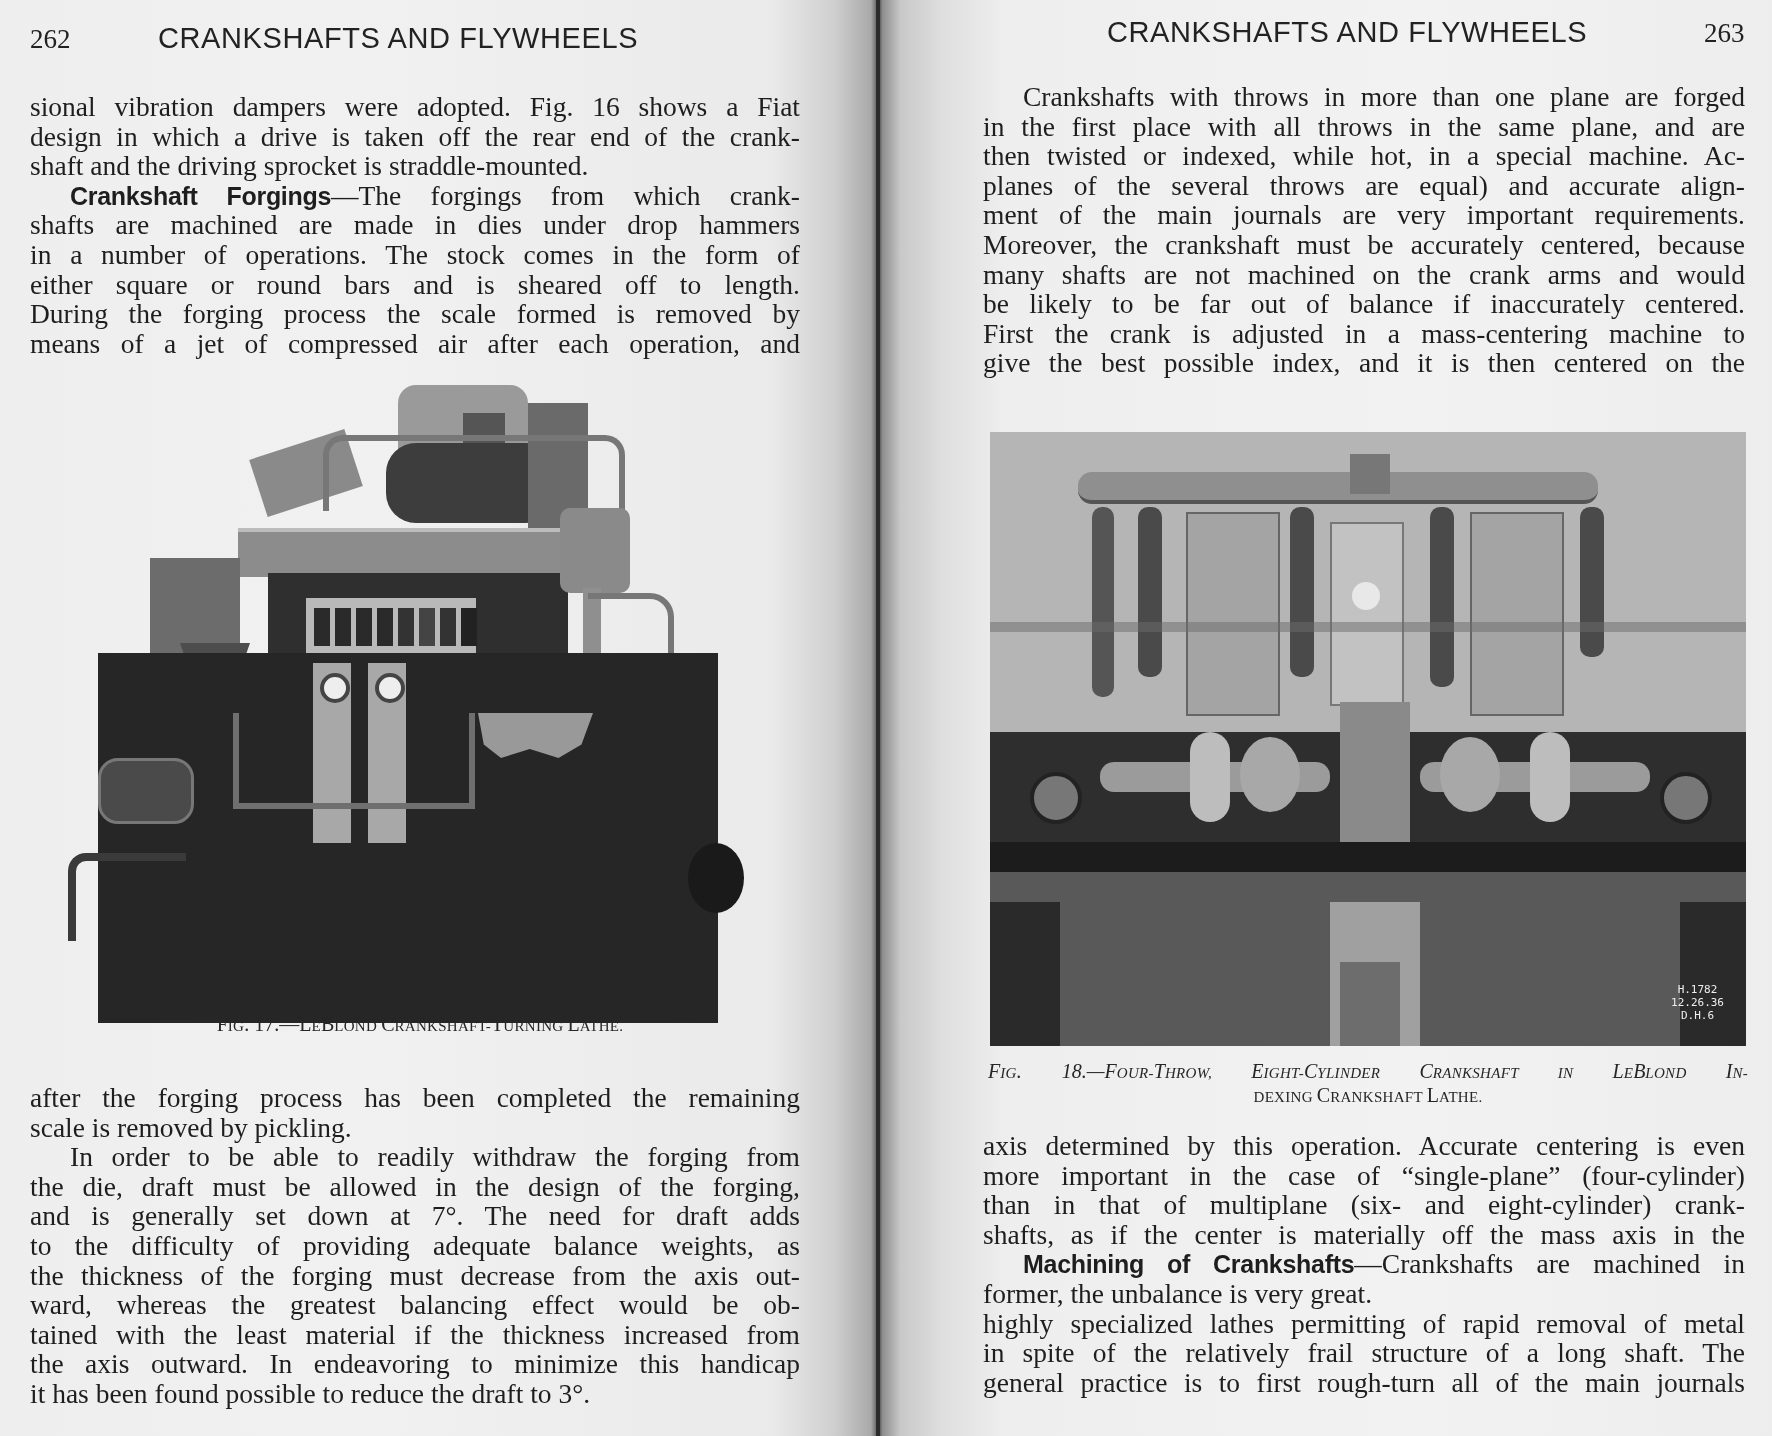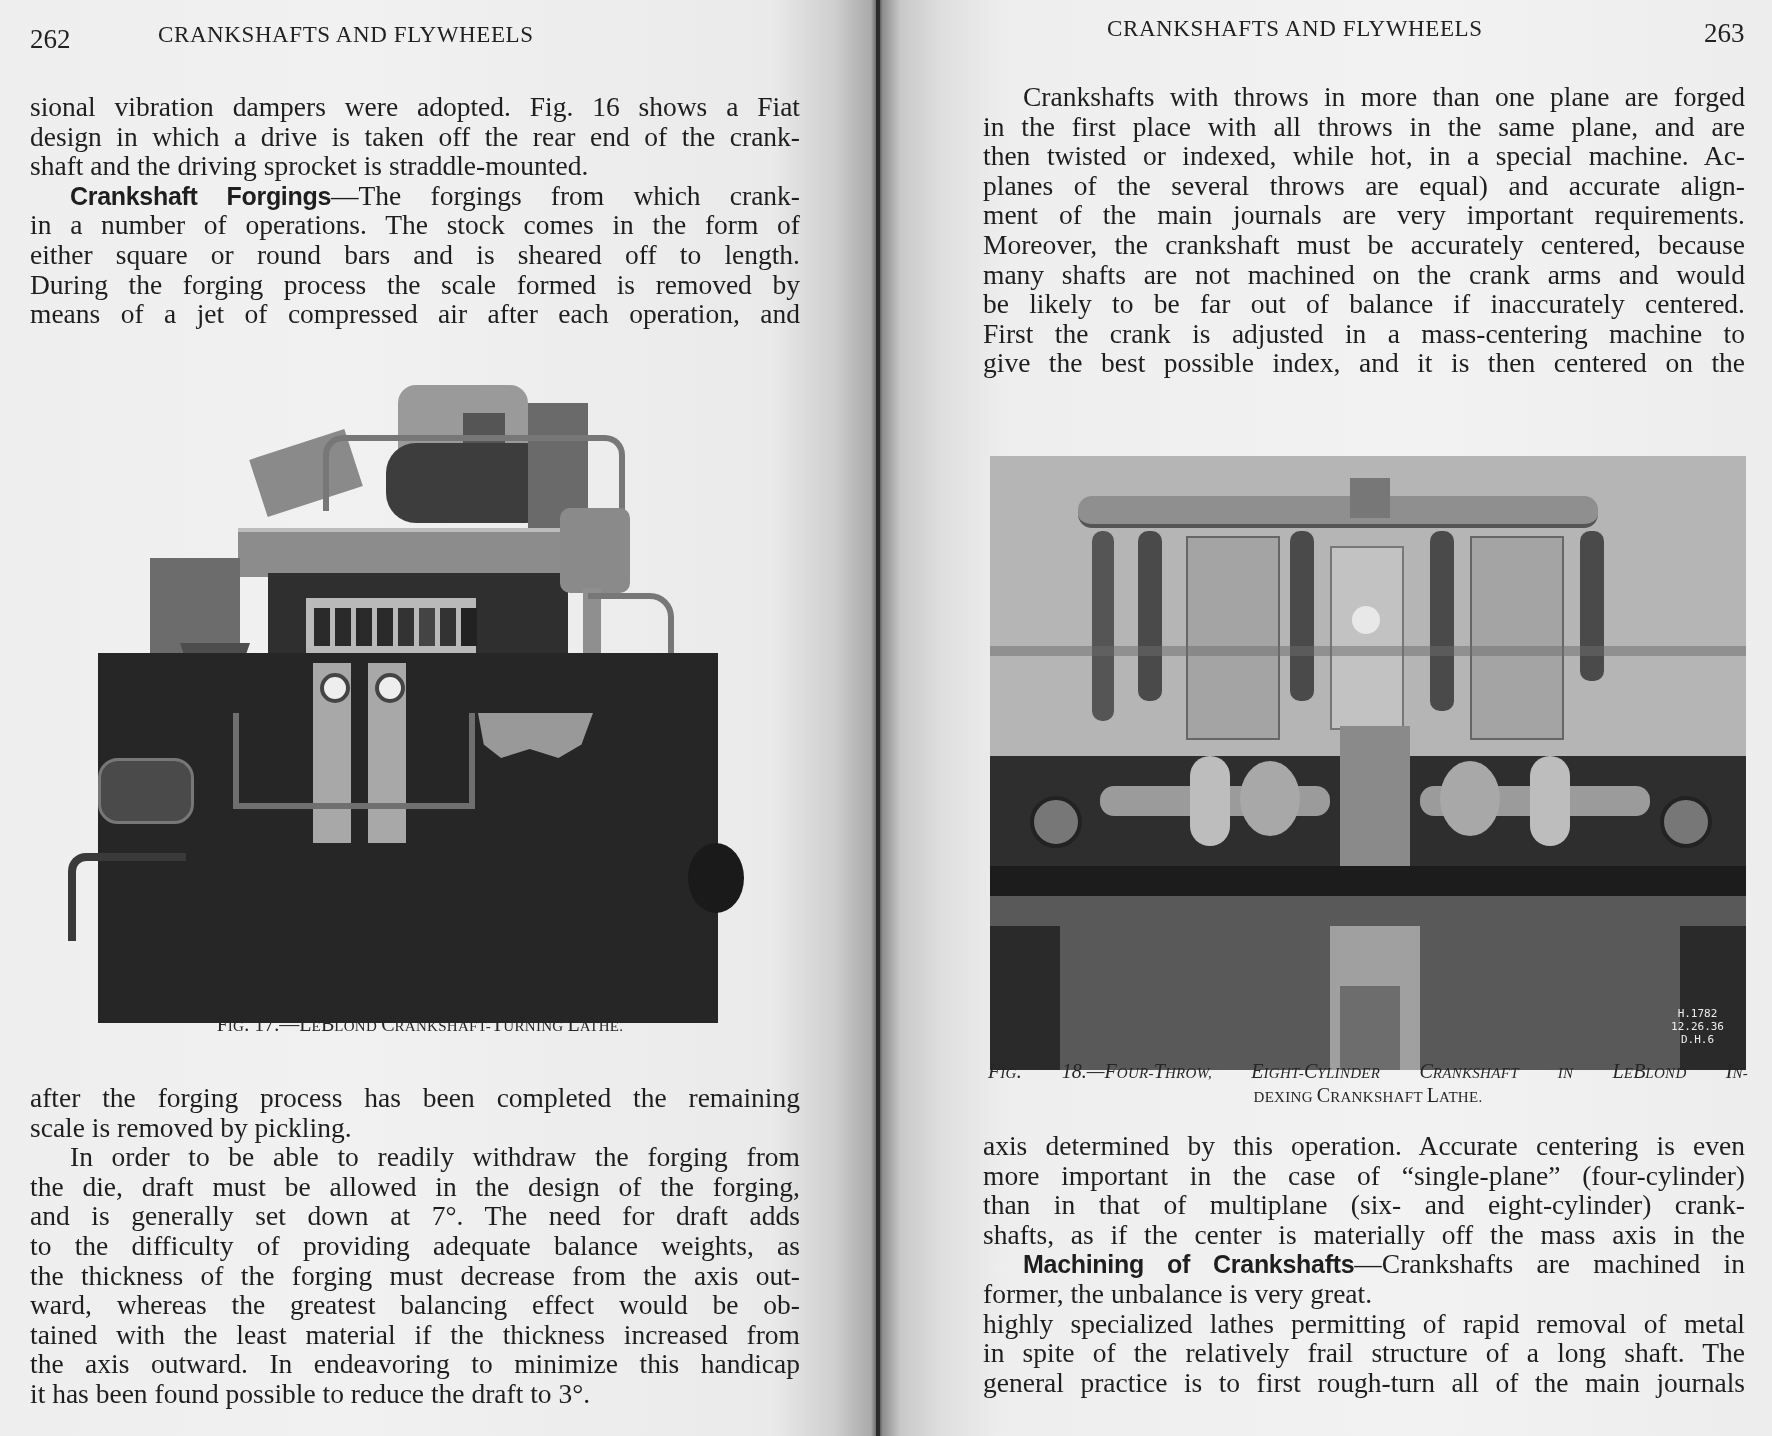--- a/index.html
+++ b/index.html
@@ -9,52 +9,53 @@
     font-family:"DejaVu Serif","Liberation Serif",serif;
     color:#1c1c1c;
   }
   .page { position:absolute; top:0; height:1436px; overflow:hidden; }
   .page-left { left:0; width:878px;
     background:linear-gradient(to right,#eeeeee 0,#f1f1f1 40%,#eaeaea 88%,#cfcfcf 95%,#a9a9a9 99.2%,#555 100%); }
   .page-right { left:878px; width:894px;
     background:linear-gradient(to right,#3a3a3a 0,#8d8d8d 0.5%,#c8c8c8 2.5%,#dedede 7%,#eeeeee 14%,#f2f2f2 60%,#ededed 100%); }
   .gutter-line { position:absolute; left:876px; top:0; width:4px; height:1436px; background:#2a2a2a; }
 
-  .running-head { position:absolute; font-family:Liberation Serif, serif; font-size:23px; letter-spacing:0.6px; color:#222; white-space:nowrap; }
+  .running-head { position:absolute; font-family:Liberation Sans, sans-serif; font-size:29px; letter-spacing:0.6px; color:#222; white-space:nowrap; }
   .folio { position:absolute; font-family:"Liberation Serif","DejaVu Serif",serif; font-size:27px; font-weight:normal; color:#222; }
 
   .textblock { position:absolute; font-family:"Liberation Serif","DejaVu Serif",serif; font-size:27.5px; line-height:29.6px; color:#1e1e1e; }
   .line { display:block; white-space:nowrap; text-align:justify; text-align-last:justify; height:29.6px; overflow:visible; }
   .line.last { text-align-last:left; }
   .line.indent { padding-left:40px; }
   .runin { font-family:"Liberation Sans","DejaVu Sans",sans-serif; font-weight:bold; font-size:25px; letter-spacing:-0.3px; }
 
   .caption { position:absolute; font-family:"Liberation Serif","DejaVu Serif",serif; font-size:19px; color:#262626; white-space:nowrap; text-align:center; }
   .sc-big { font-size:20px; }
   .sc-small { font-size:15px; letter-spacing:0.3px; }
 
   
   .fig17 { position:absolute; left:68px; top:383px; width:712px; height:640px; }
   .fig17 .part { position:absolute; }
-  .fig18 { position:absolute; left:990px; top:432px; width:756px; height:614px; background:#0f766e; overflow:hidden;margin-top:24px; }
+  .fig18 { position:absolute; left:990px; top:432px; width:756px; height:614px; background:#0f766e; overflow:hidden; }
   .fig18 .part { position:absolute; }
   .annot { position:absolute; right:22px; bottom:24px; font-family:"DejaVu Sans Mono","Liberation Mono",monospace; font-size:11px; line-height:13px; color:#eee; text-align:center; }
 </style>
 </head>
 <body>
 
 <div class="page page-left">
   <div class="folio" style="left:30px; top:24px;">262</div>
   <div class="running-head" style="left:158px; top:22px;">CRANKSHAFTS AND FLYWHEELS</div>
 
   <div class="textblock" style="left:30px; top:92px; width:770px;">
       <span class="line"><span>sional vibration dampers were adopted.  Fig. 16 shows a Fiat</span></span>
       <span class="line"><span>design in which a drive is taken off the rear end of the crank-</span></span>
       <span class="line last"><span>shaft and the driving sprocket is straddle-mounted.</span></span>
       <span class="line indent"><span class="runin">Crankshaft Forgings</span><span>—The forgings from which crank-</span></span>
+      <span class="line"><span>shafts are machined are made in dies under drop hammers</span></span>
       <span class="line"><span>in a number of operations.  The stock comes in the form of</span></span>
       <span class="line"><span>either square or round bars and is sheared off to length.</span></span>
       <span class="line"><span>During the forging process the scale formed is removed by</span></span>
       <span class="line"><span>means of a jet of compressed air after each operation, and</span></span>
     </div>
 
   <div class="fig17">
 
     <div class="part" style="left:330px;top:2px;width:130px;height:82px;background:#9a9a9a;border-radius:18px 18px 6px 6px;"></div>
     <div class="part" style="left:395px;top:30px;width:42px;height:40px;background:#555;"></div>

